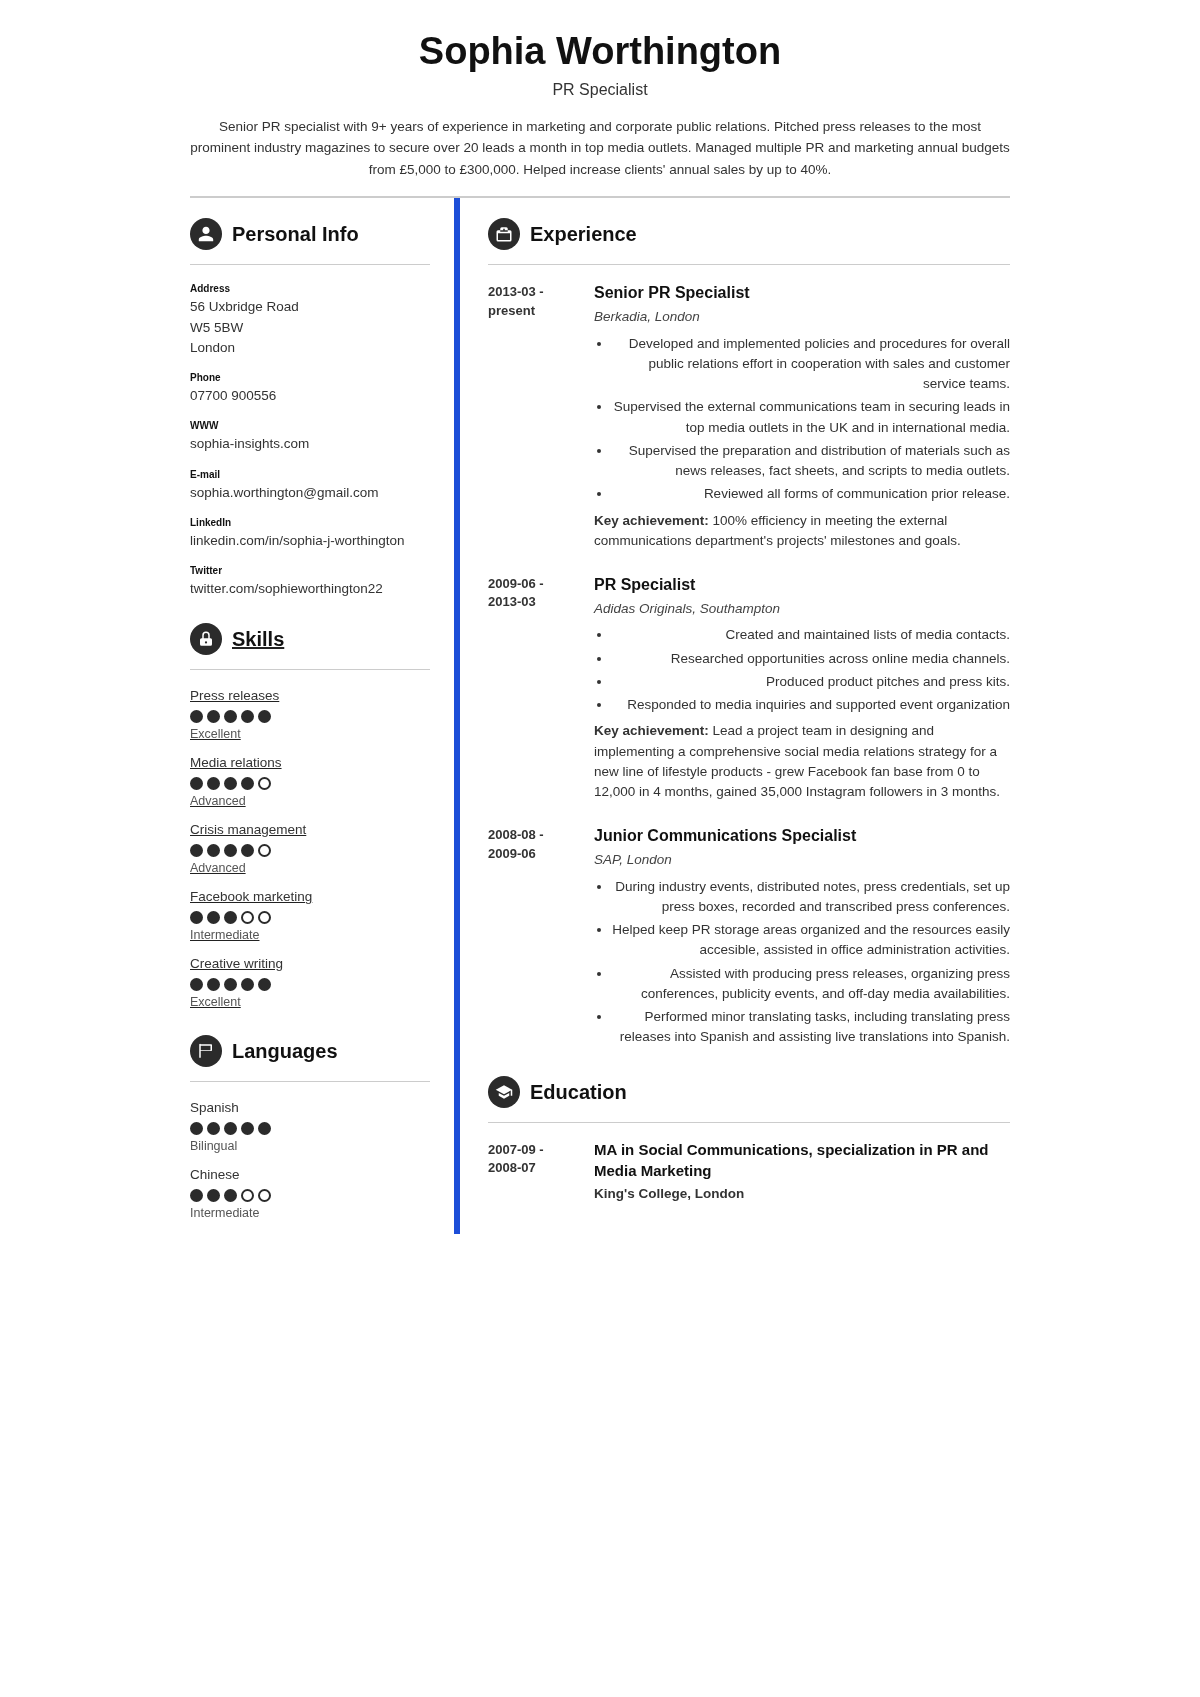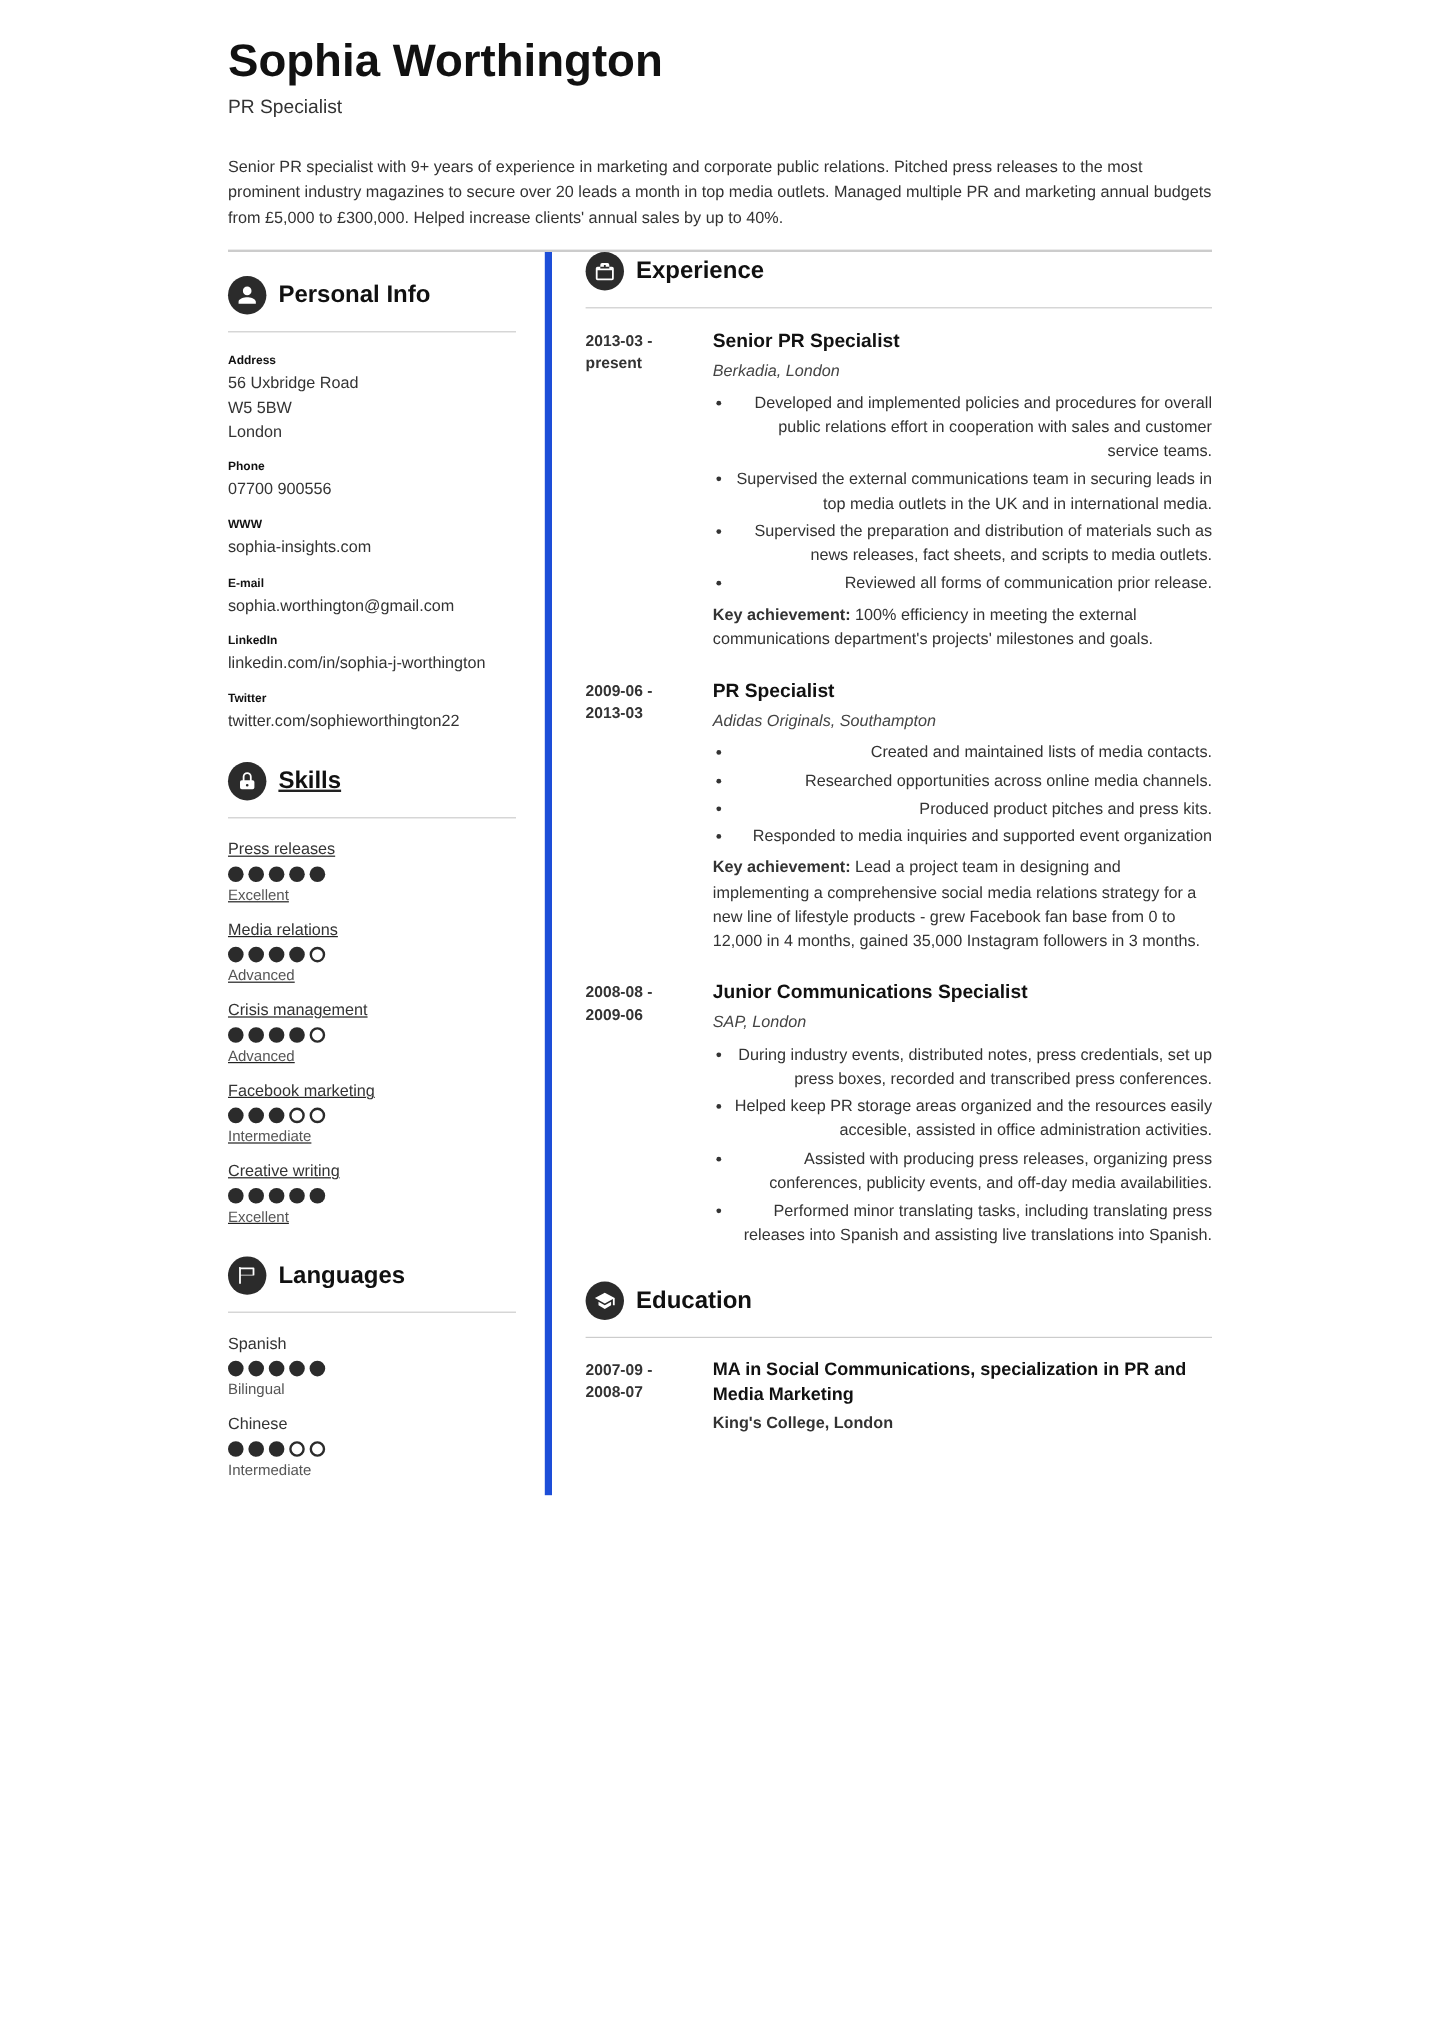--- a/index.html
+++ b/index.html
@@ -8,44 +8,45 @@
       background: #fff;
       color: #222;
       font-size: 14px;
       line-height: 1.5;
       width: 900px;
       margin: 0 auto;
       padding: 30px 40px 40px 40px;
     }
 
     
-    .header { margin-bottom: 16px; }
+    .header { margin-bottom: 16px; text-align: center; }
     .header h1 { font-size: 38px; font-weight: 900; color: #111; line-height: 1.15; }
     .header .title { font-size: 16px; color: #333; font-weight: 400; margin-top: 4px; }
-    .header .summary { font-size: 13.5px; color: #333; margin-top: 26px; line-height: 1.6; }
+    .header .summary { font-size: 13.5px; color: #333; margin-top: 14px; line-height: 1.6; }
 
     
     .main-layout {
       display: flex;
       gap: 0;
       margin-top: 10px;
       border-top: 2px solid #ccc;
     }
 
     .left-col {
       width: 270px;
       min-width: 270px;
       padding-right: 24px;
       padding-top: 20px;
       border-right: 6px solid #1d4ed8;
     }
 
     .right-col {
       flex: 1;
       padding-left: 28px;
+      padding-top: 20px;
     }
 
     
     .section-header {
       display: flex;
       align-items: center;
       gap: 10px;
       margin-bottom: 14px;
     }
     .section-header .icon-circle {

